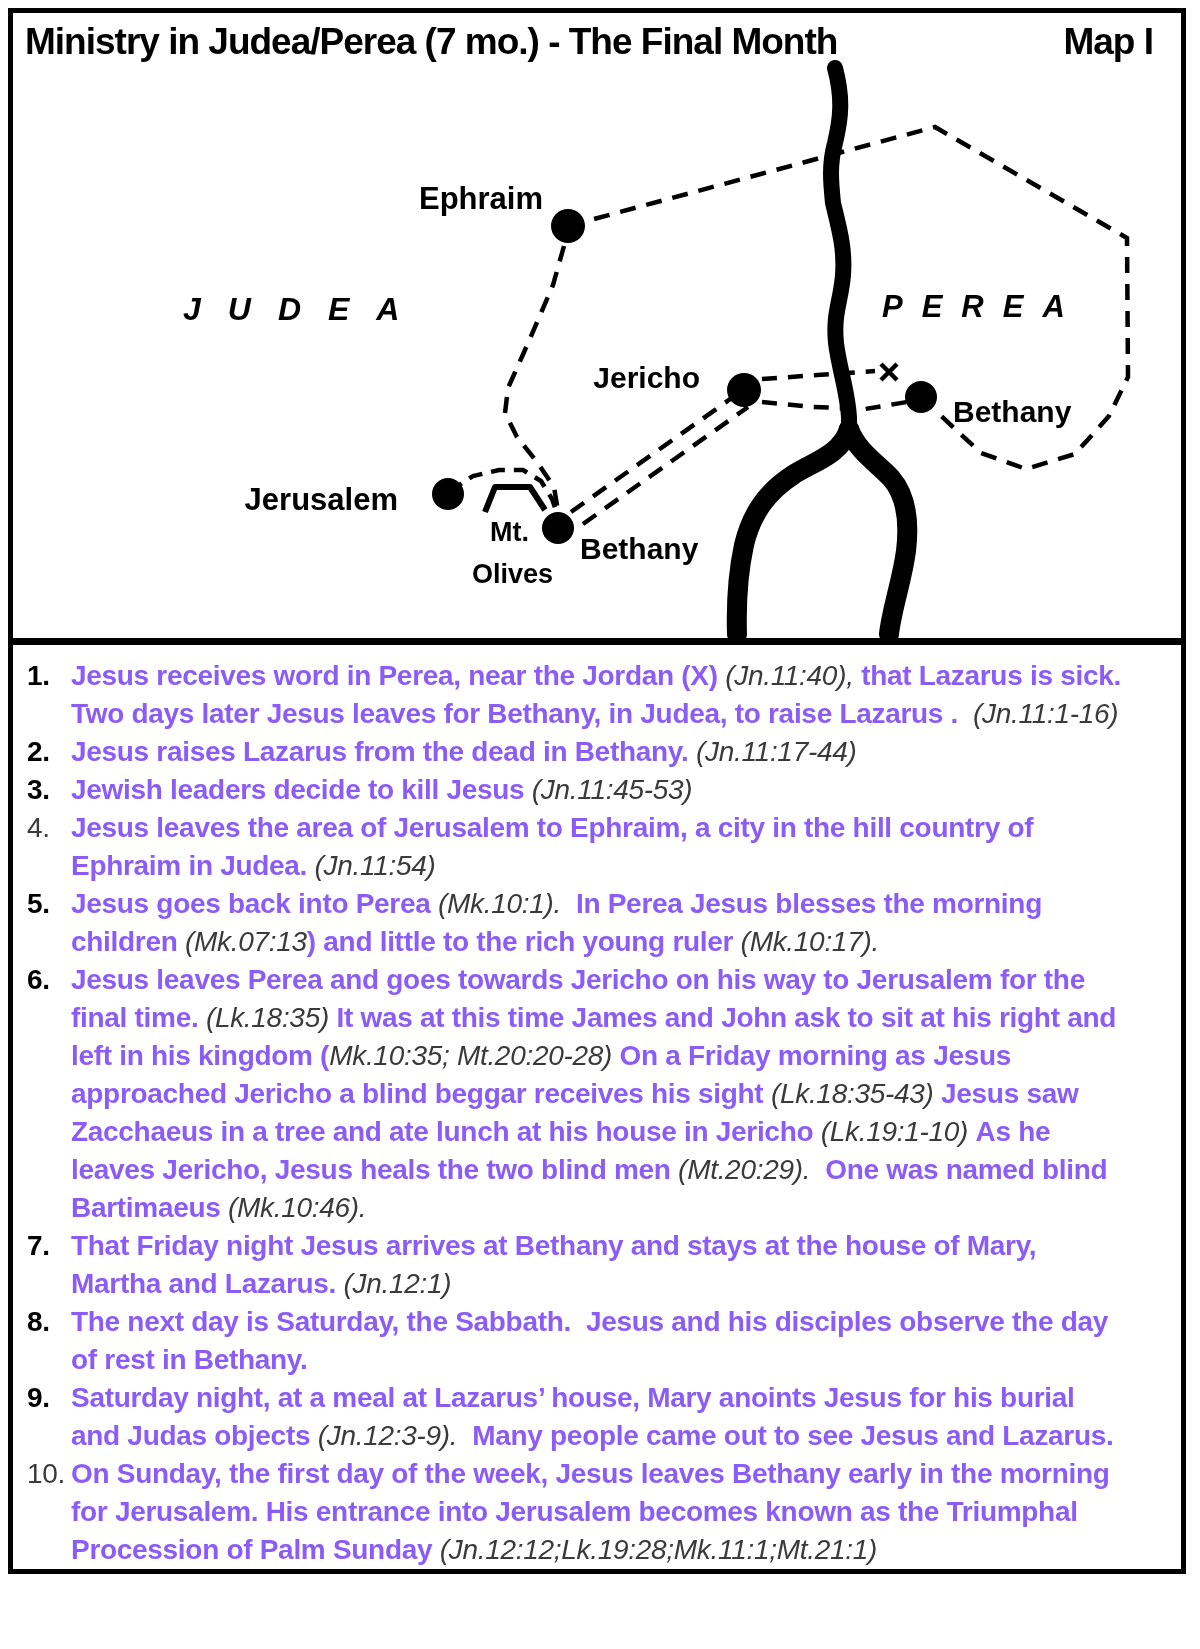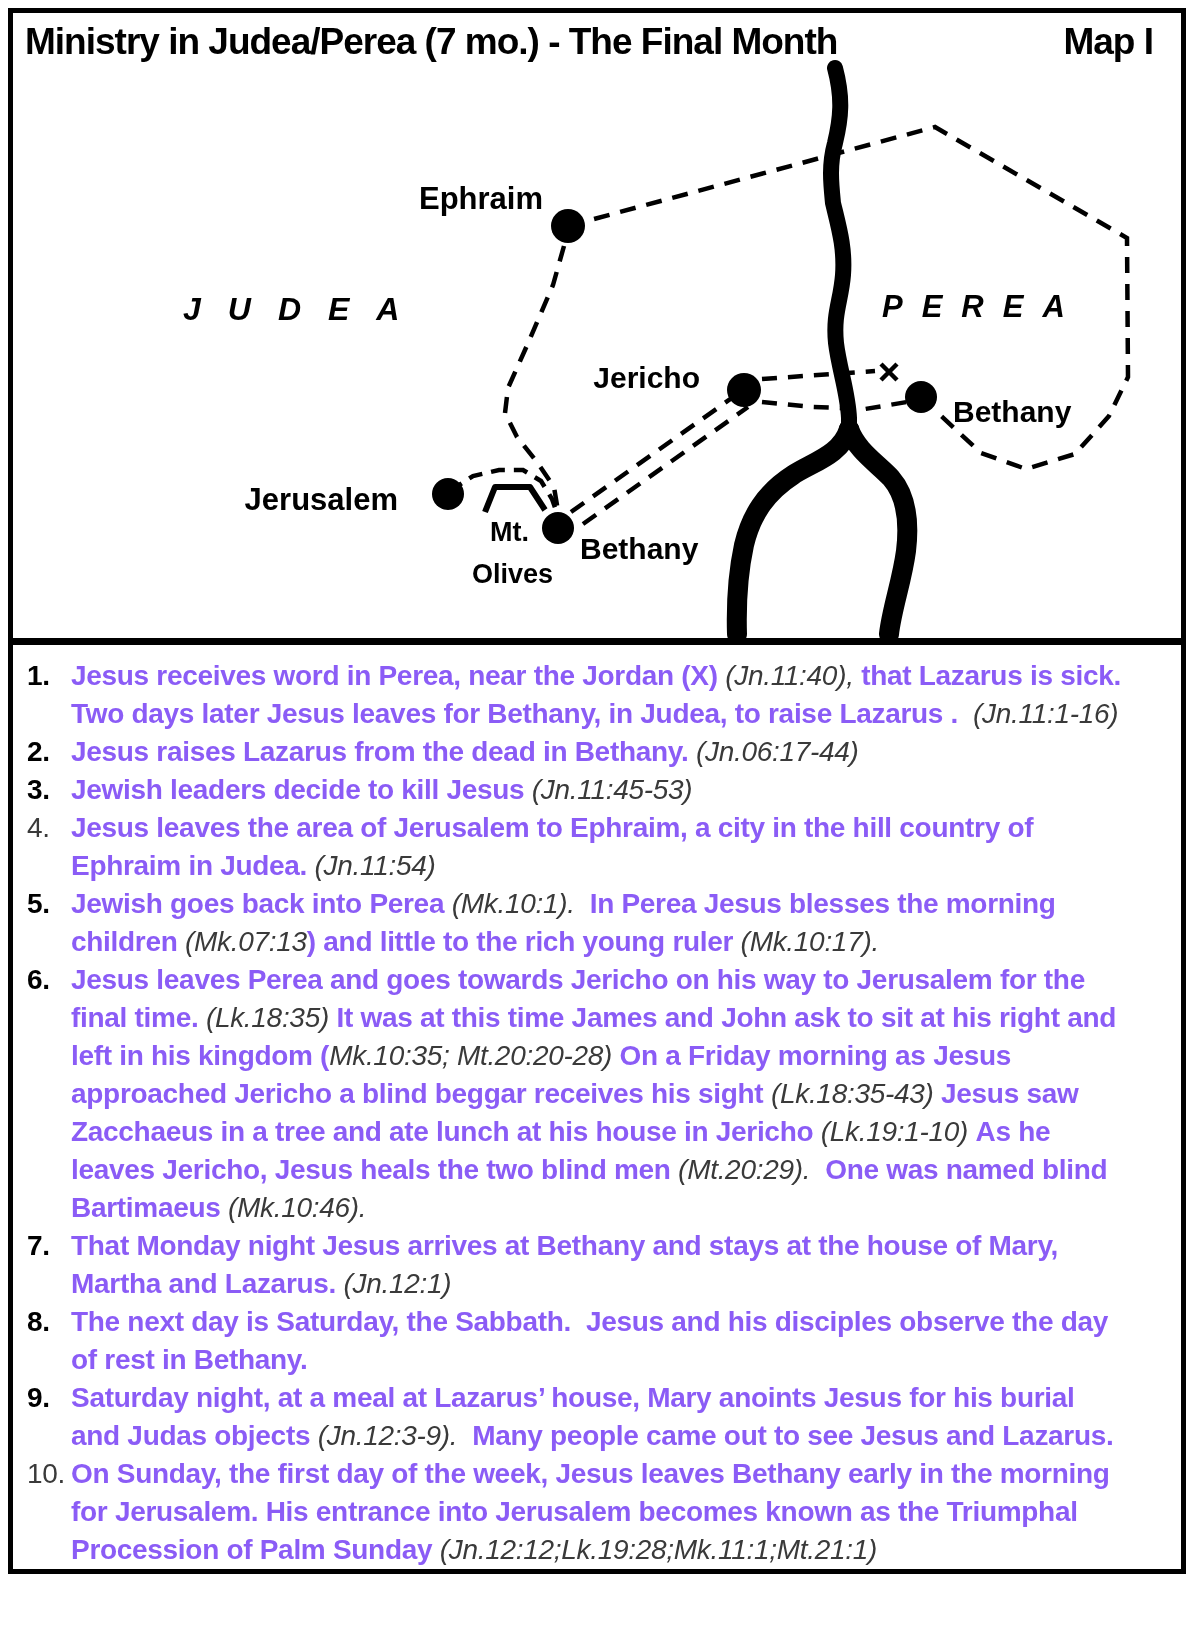--- a/index.html
+++ b/index.html
@@ -68,41 +68,41 @@
     </div>
   </div>
 
   <div class="text-section">
       <div class="item">
         <div class="num bold">1.</div>
         <div class="content"><span class="run-bold">Jesus receives word in Perea, near the Jordan (X) </span><span class="run-ref">(Jn.11:40), </span><span class="run-bold">that Lazarus is sick.  Two days later Jesus leaves for Bethany, in Judea, to raise Lazarus .  </span><span class="run-ref">(Jn.11:1-16)</span></div>
       </div>
       <div class="item">
         <div class="num bold">2.</div>
-        <div class="content"><span class="run-bold">Jesus raises Lazarus from the dead in Bethany. </span><span class="run-ref">(Jn.06:17-44)</span></div>
+        <div class="content"><span class="run-bold">Jesus raises Lazarus from the dead in Bethany. </span><span class="run-ref">(Jn.11:17-44)</span></div>
       </div>
       <div class="item">
         <div class="num bold">3.</div>
         <div class="content"><span class="run-bold">Jewish leaders decide to kill Jesus </span><span class="run-ref">(Jn.11:45-53)</span></div>
       </div>
       <div class="item">
         <div class="num light">4.</div>
         <div class="content"><span class="run-bold">Jesus leaves the area of Jerusalem to Ephraim, a city in the hill country of Ephraim in Judea. </span><span class="run-ref">(Jn.11:54)</span></div>
       </div>
       <div class="item">
         <div class="num bold">5.</div>
-        <div class="content"><span class="run-bold">Jewish goes back into Perea </span><span class="run-ref">(Mk.10:1).  </span><span class="run-bold">In Perea Jesus blesses the morning children </span><span class="run-ref">(Mk.07:13</span><span class="run-bold">) and little to the rich young ruler </span><span class="run-ref">(Mk.10:17).</span></div>
+        <div class="content"><span class="run-bold">Jesus goes back into Perea </span><span class="run-ref">(Mk.10:1).  </span><span class="run-bold">In Perea Jesus blesses the morning children </span><span class="run-ref">(Mk.07:13</span><span class="run-bold">) and little to the rich young ruler </span><span class="run-ref">(Mk.10:17).</span></div>
       </div>
       <div class="item">
         <div class="num bold">6.</div>
         <div class="content"><span class="run-bold">Jesus leaves Perea and goes towards Jericho on his way to Jerusalem for the final time. </span><span class="run-ref">(Lk.18:35) </span><span class="run-bold">It was at this time James and John ask to sit at his right and left in his kingdom (</span><span class="run-ref">Mk.10:35; Mt.20:20-28) </span><span class="run-bold">On a Friday morning as Jesus approached Jericho a blind beggar receives his sight </span><span class="run-ref">(Lk.18:35-43) </span><span class="run-bold">Jesus saw Zacchaeus in a tree and ate lunch at his house in Jericho </span><span class="run-ref">(Lk.19:1-10) </span><span class="run-bold">As he leaves Jericho, Jesus heals the two blind men </span><span class="run-ref">(Mt.20:29).  </span><span class="run-bold">One was named blind Bartimaeus </span><span class="run-ref">(Mk.10:46).</span></div>
       </div>
       <div class="item">
         <div class="num bold">7.</div>
-        <div class="content"><span class="run-bold">That Monday night Jesus arrives at Bethany and stays at the house of Mary, Martha and Lazarus. </span><span class="run-ref">(Jn.12:1)</span></div>
+        <div class="content"><span class="run-bold">That Friday night Jesus arrives at Bethany and stays at the house of Mary, Martha and Lazarus. </span><span class="run-ref">(Jn.12:1)</span></div>
       </div>
       <div class="item">
         <div class="num bold">8.</div>
         <div class="content"><span class="run-bold">The next day is Saturday, the Sabbath.  Jesus and his disciples observe the day of rest in Bethany.</span></div>
       </div>
       <div class="item">
         <div class="num bold">9.</div>
         <div class="content"><span class="run-bold">Saturday night, at a meal at Lazarus’ house, Mary anoints Jesus for his burial and Judas objects </span><span class="run-ref">(Jn.12:3-9).  </span><span class="run-bold">Many people came out to see Jesus and Lazarus.</span></div>
       </div>
       <div class="item">

